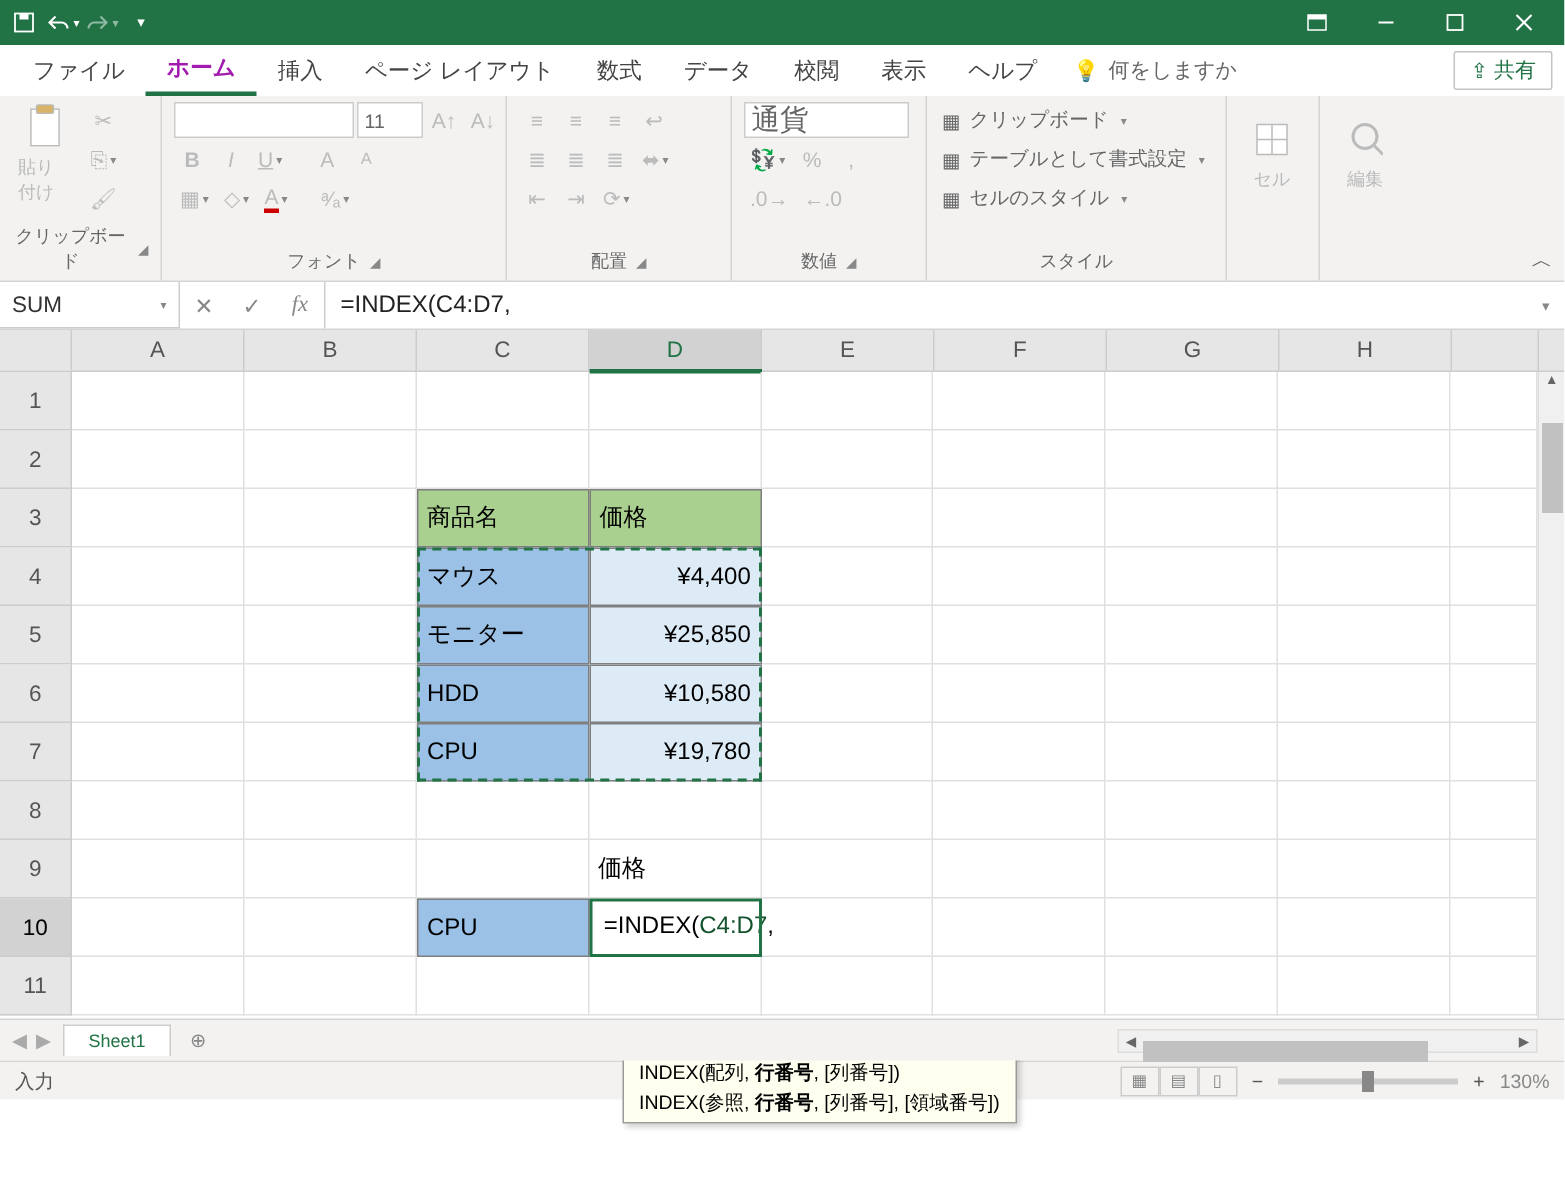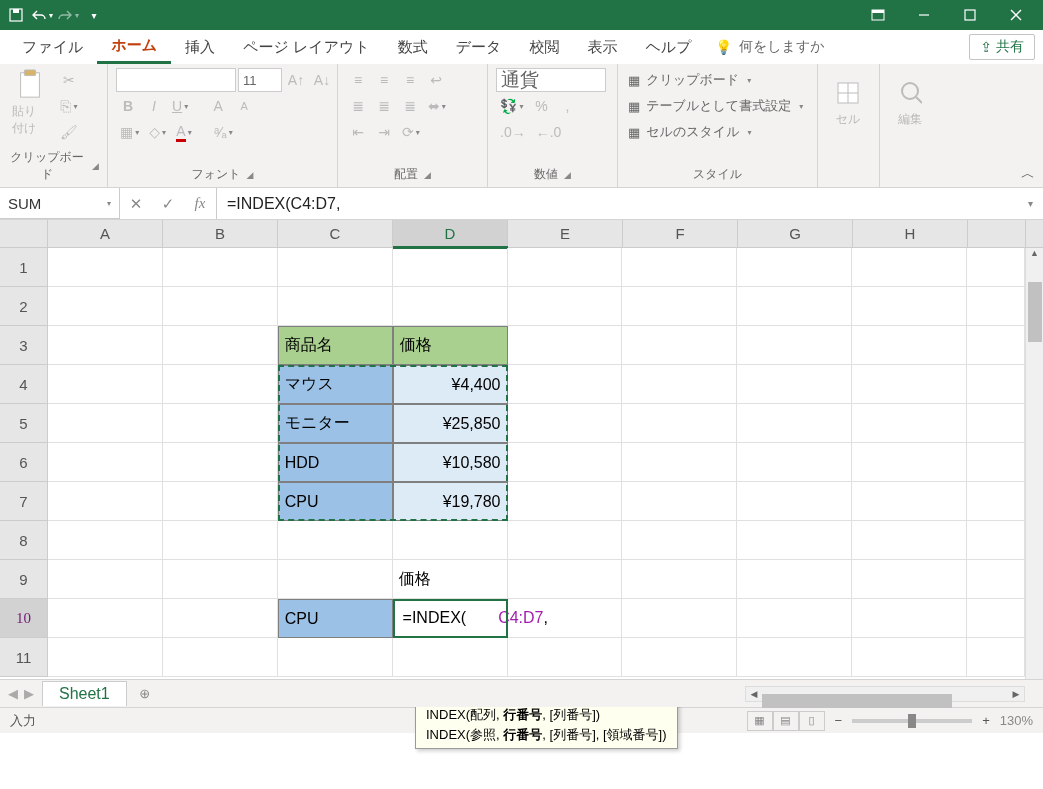--- a/index.html
+++ b/index.html
@@ -10,21 +10,21 @@
 .titlebar-left { display: flex; gap: 2px; align-items: center; }
 .titlebar-btn { width: 30px; height: 26px; display: flex; align-items: center; justify-content: center; color: #fff; font-size: 14px; cursor: pointer; }
 .titlebar-btn.small { width: 24px; }
 .titlebar-right { display: flex; gap: 0; }
 .win-btn { width: 46px; height: 30px; display: flex; align-items: center; justify-content: center; color: #fff; font-size: 11px; cursor: pointer; }
 
 
 .tabs-row { background: #fff; height: 34px; display: flex; align-items: center; padding: 0 8px; font-size: 15px; color: #444; justify-content: space-between;}
 .tabs-left { display:flex; align-items:center; height:100%;}
 .tab { padding: 0 14px; height: 100%; display: flex; align-items: center; cursor: pointer; }
-.tab.active { color: #c2410c; border-bottom: 3px solid #217346; font-weight: 600; }
+.tab.active { color: #a21caf; border-bottom: 3px solid #217346; font-weight: 600; }
 .tell-me { display: flex; align-items: center; gap: 6px; color: #666; margin-left: 10px; font-size:14px;}
 .share-btn { border: 1px solid #c4c4c4; padding: 3px 10px; font-size: 14px; color: #217346; display:flex; align-items:center; gap:4px; cursor: pointer; border-radius:2px;}
 
 
 .ribbon { background: #f3f2f1; border-bottom: 1px solid #d4d4d4; height: 124px; display: flex; align-items: stretch; position: relative;}
 .ribbon-group { border-right: 1px solid #d4d4d4; padding: 4px 8px 2px; display: flex; flex-direction: column; justify-content: space-between; }
 .ribbon-group-body { display: flex; gap: 4px; align-items: flex-start; flex: 1;}
 .ribbon-group-label { text-align: center; font-size: 12px; color: #666; padding: 2px 0; display:flex; justify-content:center; align-items:center; gap:6px;}
 .rg-launcher { font-size: 9px; color:#888;}
 .rbtn { min-width: 24px; height: 24px; display: inline-flex; align-items: center; justify-content: center; color: #555; font-size: 14px; border: 1px solid transparent; cursor: pointer; padding: 0 3px;}
@@ -50,57 +50,57 @@
 
 
 .grid-area { position:relative; height: 459px; overflow:hidden;}
 .col-headers { display:flex; height:28px; background:#e6e6e6; border-bottom:1px solid #ccc;}
 .corner { width:48px; border-right:1px solid #ccc; background:#e6e6e6;}
 .colh { border-right:1px solid #ccc; text-align:center; font-size:15px; color:#555; display:flex; align-items:center; justify-content:center;}
 .colh.sel{ background:#d2d2d2; color:#217346;}
 .rows { position:absolute; top:28px; left:0; right:18px;}
 .row { display:flex; height:39px;}
 .rowh { width:48px; border-right:1px solid #ccc; border-bottom:1px solid #ccc; background:#e6e6e6; text-align:center; font-size:15px; color:#555; display:flex; align-items:center; justify-content:center;}
-.rowh.sel{ background:#d2d2d2; color:#701a75;font-family:Liberation Serif, serif;}
+.rowh.sel{ background:#d2d2d2; color:#000000;}
 .cell { border-right:1px solid #e0e0e0; border-bottom:1px solid #e0e0e0; font-size:16px; padding:0 6px; display:flex; align-items:center; overflow:visible; white-space:nowrap;}
 .cell.right{ justify-content:flex-end;}
 
 
 .cA{width:115px;} .cB{width:115px;} .cC{width:115px;} .cD{width:115px;} .cE{width:115px;} .cF{width:115px;} .cG{width:115px;} .cH{width:115px;} .cI{width:58px;}
 
 
 .th-green{ background:#a9d08e; border:1px solid #7f7f7f !important;}
 .td-blue1{ background:#9bc2e6; border:1px solid #7f7f7f !important;}
 .td-blue2{ background:#ddebf7; border:1px solid #7f7f7f !important;}
 .lookup-c{ background:#9bc2e6; border:1px solid #7f7f7f !important;}
 
 
 .marquee { position:absolute; border:2px dashed #217346; pointer-events:none;}
 
 .active-outline{ position:absolute; border:2px solid #217346; pointer-events:none;}
 .active-col-line{ position:absolute; border-bottom:3px solid #217346; height:0;}
 
 
 .formula-cell { position:relative; padding-left:10px;}
-.range-ref{ color:#a21caf;margin-left:32px;}
+.range-ref{ color:#14532d;}
 
 
 .fn-tooltip{ position:absolute; background:#fffff0; border:1px solid #9a9a9a; font-size:13px; padding:4px 10px; box-shadow:2px 2px 4px rgba(0,0,0,.2); line-height:1.5;}
 .fn-tooltip b{ font-weight:700;}
 
 
 .vscroll{ position:absolute; right:0; top:28px; width:18px; bottom:0; background:#f0f0f0; border-left:1px solid #ddd;}
 .vscroll .thumb{ background:#c1c1c1; width:14px; margin:18px 2px 0; height:60px; border-radius:0;}
 .vscroll .arrow{ height:16px; text-align:center; font-size:9px; color:#666; cursor:pointer;}
 
 
 .sheet-row{ height:28px; background:#f3f2f1; border-top:1px solid #d4d4d4; display:flex; align-items:center; font-size:13px; position:relative;}
 .sheet-nav{ display:flex; gap:6px; padding:0 8px; color:#aaa;}
 .sheet-nav span{cursor:pointer;}
-.sheet-tab{ background:#fff; border:1px solid #ccc; border-bottom:none; padding:3px 16px; font-size:16px; color:#217346; cursor:pointer;}
+.sheet-tab{ background:#fff; border:1px solid #ccc; border-bottom:none; padding:3px 16px; font-size:12px; color:#217346; cursor:pointer;}
 .sheet-add{ width:24px; height:24px; border-radius:50%; display:flex; align-items:center; justify-content:center; color:#888; margin-left:6px; cursor:pointer;}
 .hscroll{ position:absolute; right:18px; width:280px; height:16px; background:#f0f0f0; display:flex; align-items:center; border:1px solid #ddd;}
 .hscroll .harrow{ width:16px; text-align:center; font-size:9px; color:#666;}
 .hscroll .htrack{ flex:1; position:relative;}
 .hscroll .hthumb{ position:absolute; left:0; width:190px; height:14px; background:#c1c1c1;}
 
 
 .statusbar{ height:26px; background:#f3f2f1; border-top:1px solid #d4d4d4; display:flex; align-items:center; justify-content:space-between; padding:0 10px; font-size:13px; color:#555;}
 .status-right{ display:flex; align-items:center; gap:10px;}
 .view-btns{ display:flex; gap:0;}

